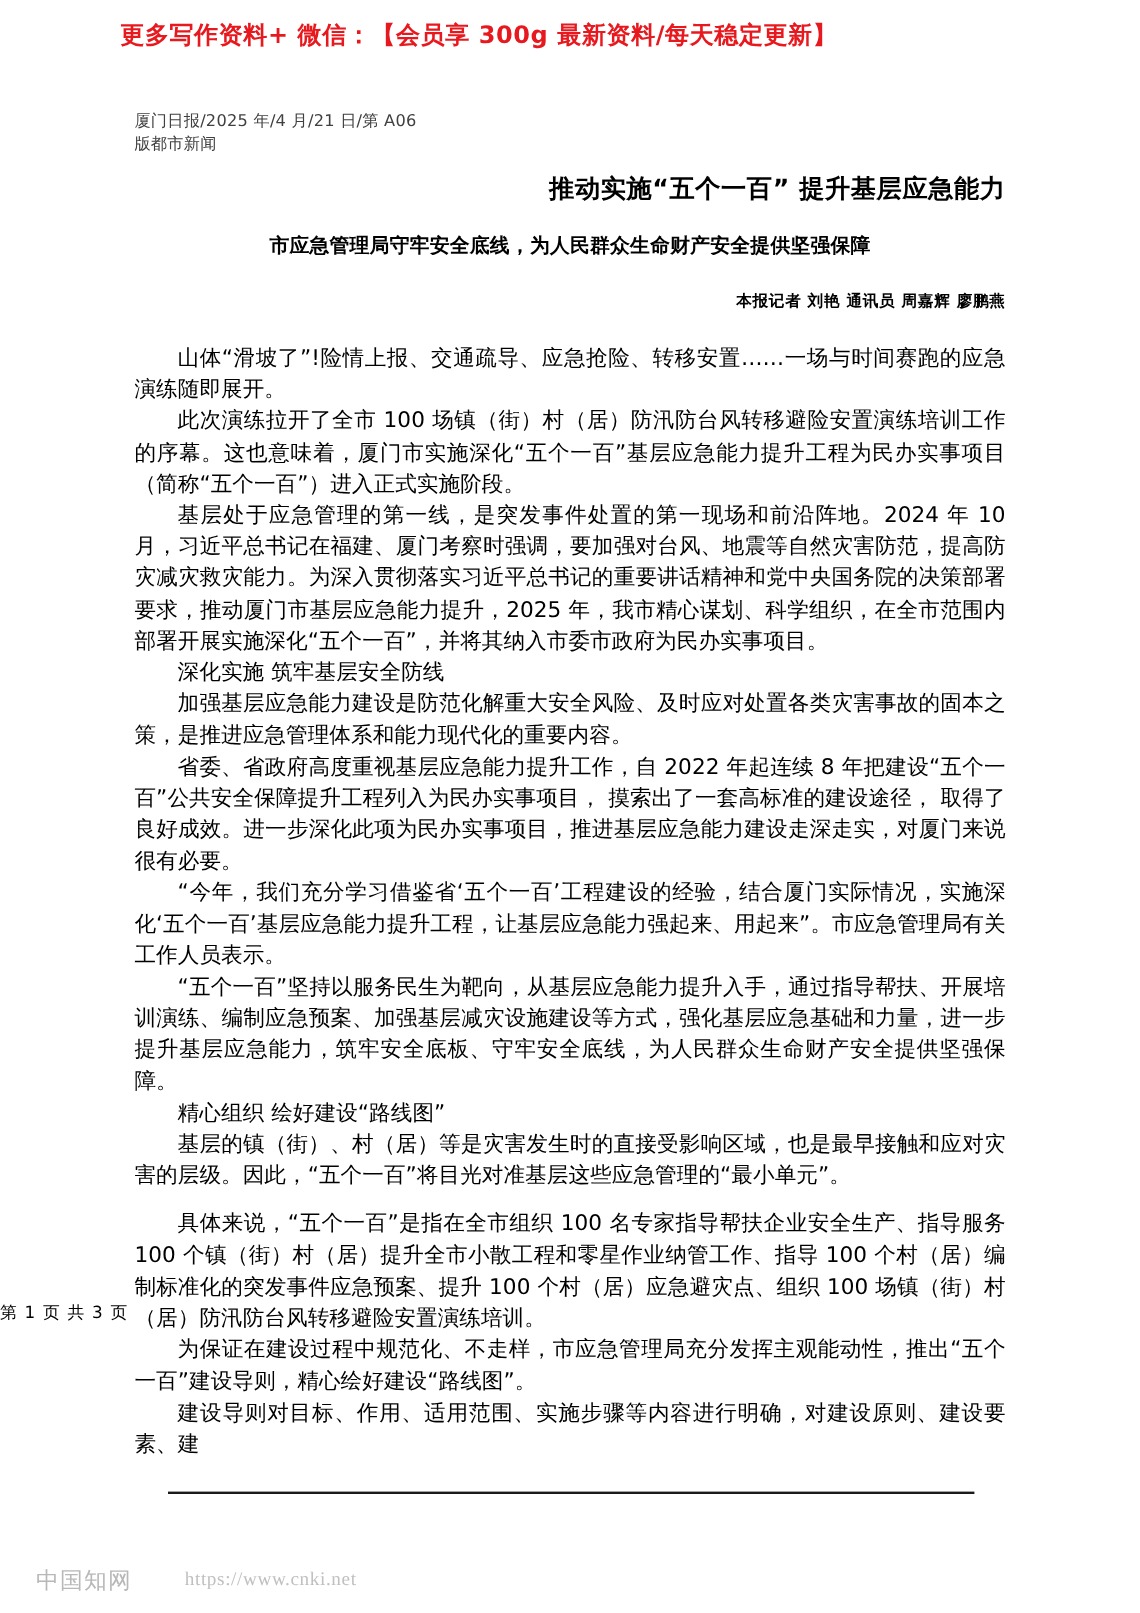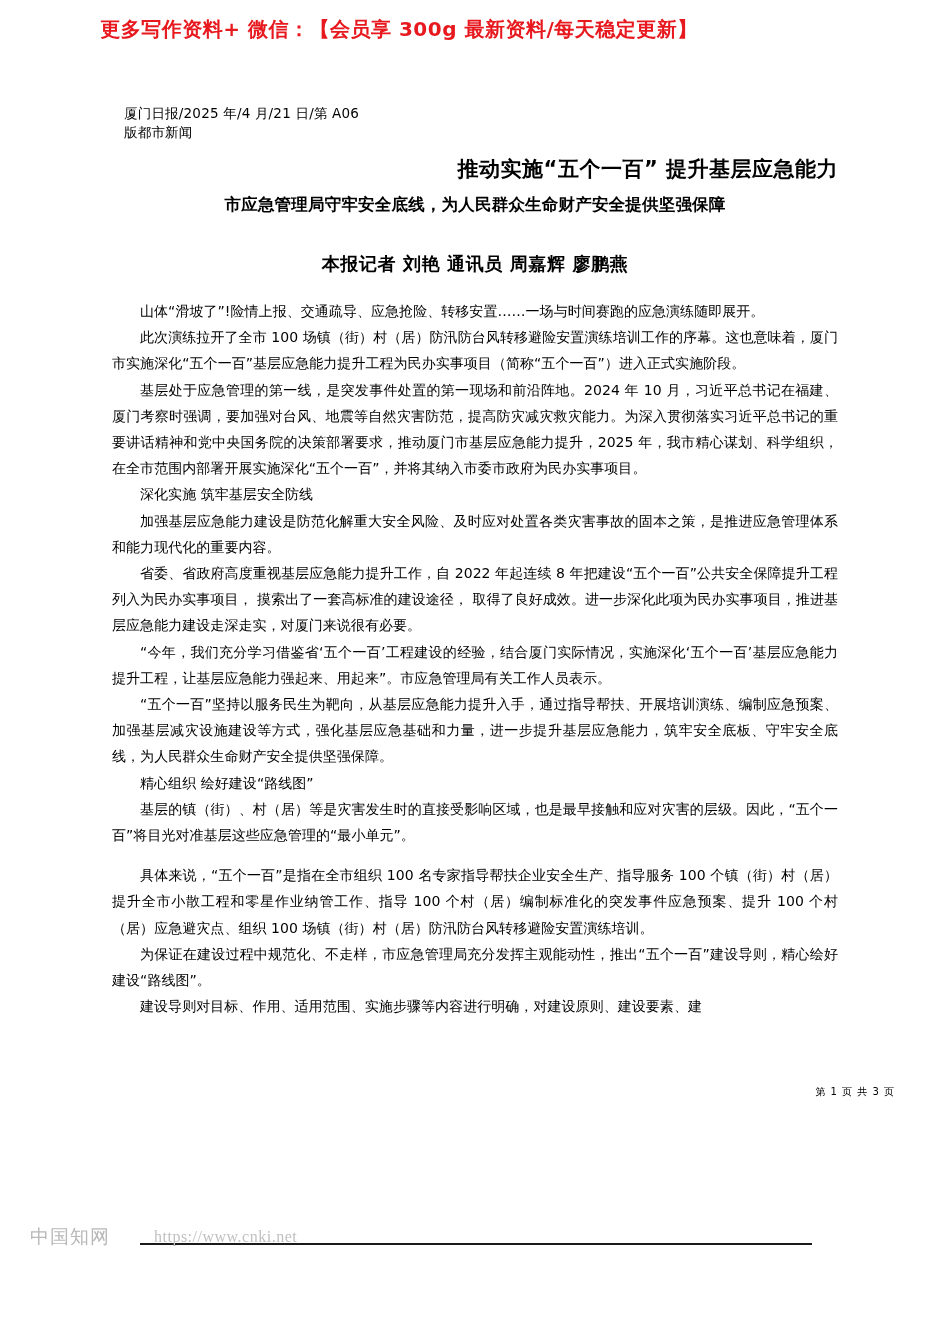--- a/index.html
+++ b/index.html
@@ -45,95 +45,95 @@
     left: 0;
     width: 950px;
     height: 1180px;
     box-sizing: border-box;
     padding: 34px 112px 0 112px;
   }
 
   .source-line {
     font-size: 13.5px;
     line-height: 19px;
-    color: #000000;
-    margin: 12px;
+    color: #404040;
+    margin: 0;
     white-space: pre-line;
     letter-spacing: 0.2px;
   }
 
   .doc-title {
     font-size: 21px;
     font-weight: bold;
     text-align: right;
     margin: 12px 0 0 0;
     line-height: 30px;
     letter-spacing: 0.5px;
   }
   .doc-subtitle {
     font-size: 16.5px;
     font-weight: bold;
     text-align: center;
-    margin: 8px 0 0 0;
+    margin: 20px 0 0 0;
     line-height: 26px;
     letter-spacing: 0.2px;
   }
   .byline {
-    font-size: 18px;
+    font-size: 13px;
     font-weight: bold;
-    text-align: center;
-    margin: 34px 0 0 0;
+    text-align: right;
+    margin: 22px 0 0 0;
     line-height: 24px;
     letter-spacing: 0.6px;
   }
 
   .body-block {
     margin-top: 22px;
   }
   .para {
-    font-size: 14px;
+    font-size: 18px;
     line-height: 26.2px;
     margin: 0;
     text-align: justify;
     text-justify: inter-ideograph;
     text-indent: 2em;
     letter-spacing: 0.05px;
   }
   .para.subhead {
     text-indent: 2em;
   }
   .para.spacer-before {
     margin-top: 14px;
   }
 
   .page-footer {
     position: absolute;
     left: 0;
     top: 1085px;
     width: 950px;
-    text-align: right;
+    text-align: left;
     padding-right: 55px;
     box-sizing: border-box;
-    font-size: 10px;
+    font-size: 14px;
     letter-spacing: 1px;
   }
 
   
   .bottom-rule {
     position: absolute;
     left: 140px;
     top: 1243px;
     width: 672px;
     height: 2px;
     background: #1a1a1a;
   }
   .watermark {
     position: absolute;
     left: 30px;
-    top: 1224px;
+    top: 1304px;
     display: flex;
     align-items: center;
     gap: 28px;
   }
   .wm-cn {
     font-size: 19px;
     color: #b8b8b8;
     letter-spacing: 1px;
     font-family: "DejaVu Sans", "Liberation Sans", sans-serif;
   }

